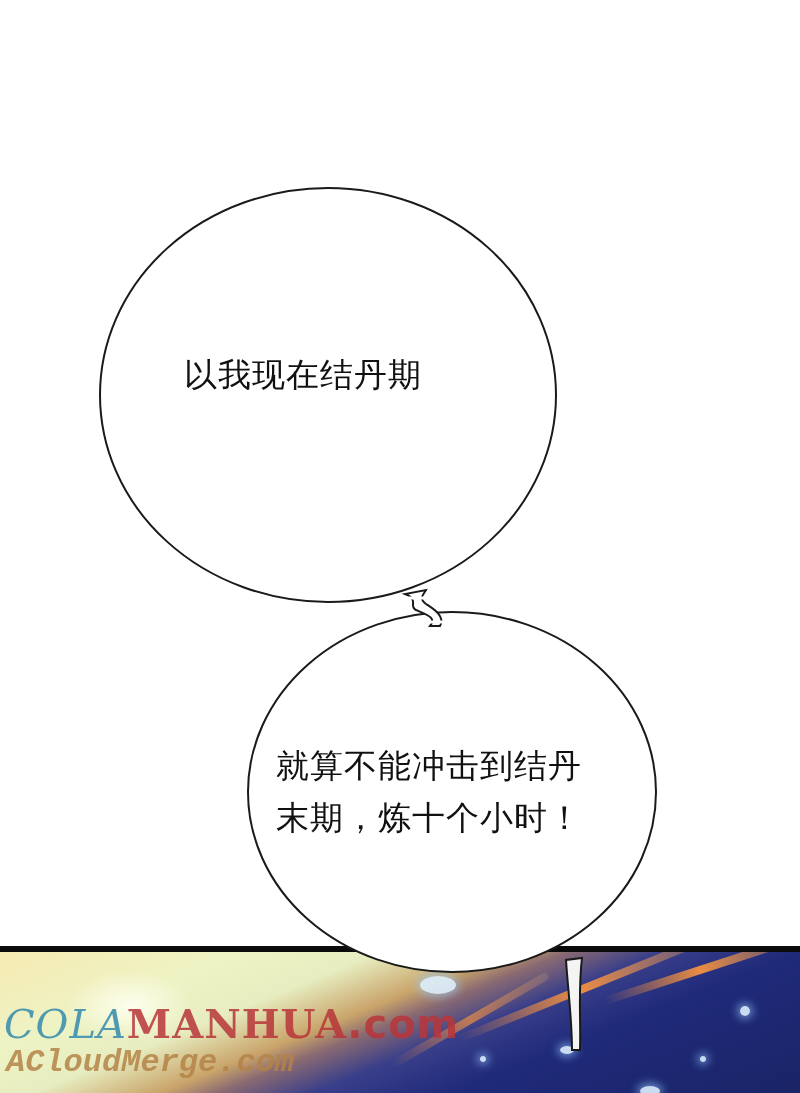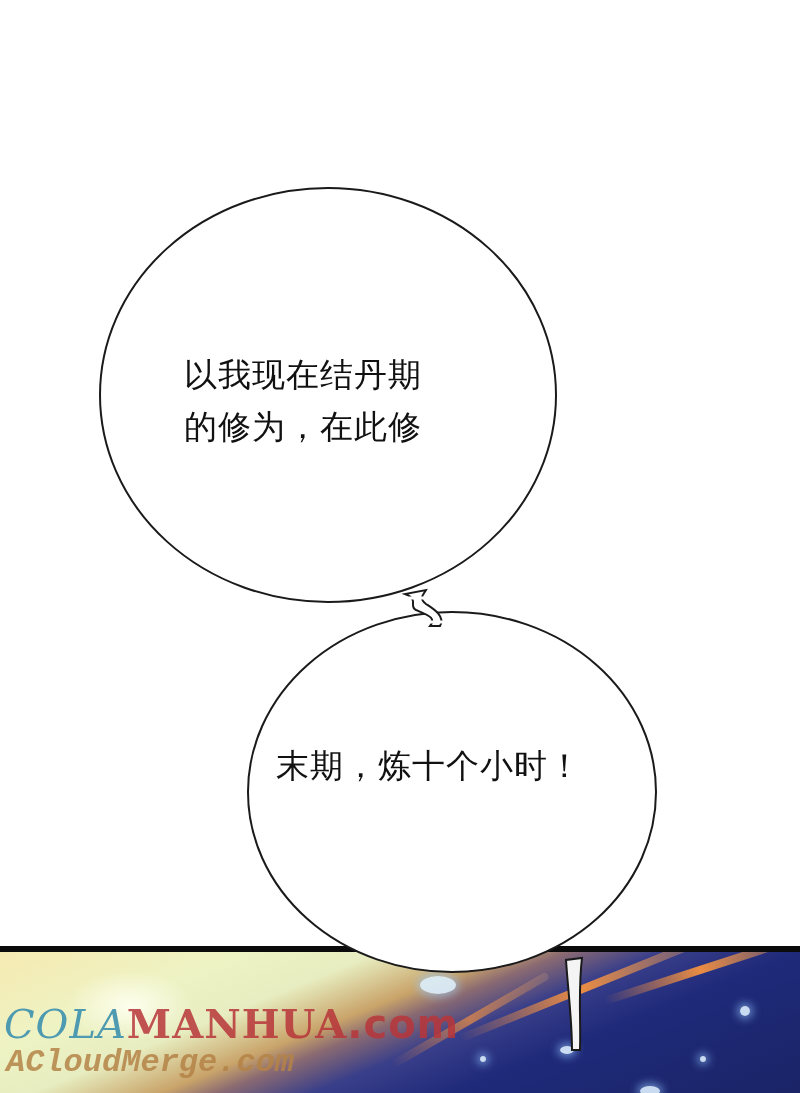--- a/index.html
+++ b/index.html
@@ -53,24 +53,24 @@
     <path d="M405 594 C 420 600, 408 606, 416 610 C 430 616, 436 618, 430 626 L 440 626 C 446 616, 432 608, 426 604 C 418 598, 424 594, 426 590 Z" fill="#ffffff" stroke="#1a1a1a" stroke-width="2"></path>
 
     <ellipse cx="328" cy="395" rx="228" ry="207" fill="#ffffff" stroke="#1a1a1a" stroke-width="2"></ellipse>
 
     <path d="M404 598 L432 598" stroke="#ffffff" stroke-width="3"></path>
     <path d="M426 622 L444 622" stroke="#ffffff" stroke-width="3"></path>
   </svg>
 
   <div class="bubble-text b1-text">
     <div>以我现在结丹期</div>
-    <div>的修为，在此修</div>
   </div>
 
   <div class="bubble-text b2-text">
+    <div>就算不能冲击到结丹</div>
     <div>末期，炼十个小时！</div>
   </div>
 
   <div class="watermark wm1">
     <span class="part-a">COLA</span><span class="part-b">MANHUA</span><span class="part-c">.com</span>
   </div>
   <div class="watermark wm2">ACloudMerge.com</div>
 
 </div>
 

